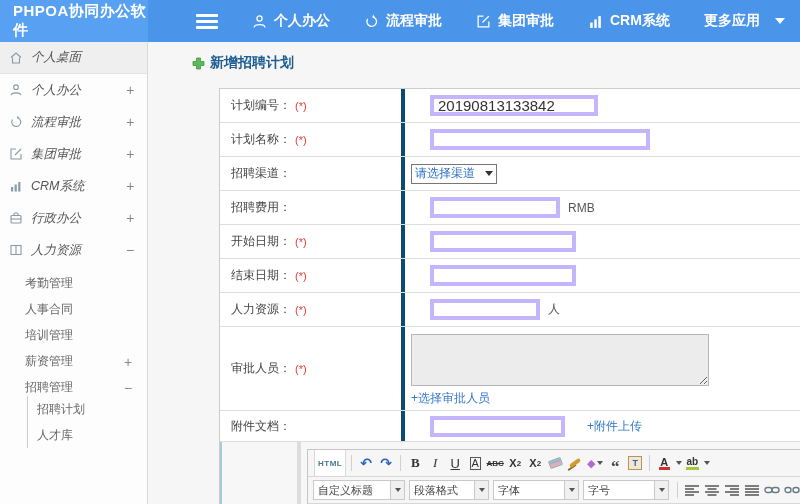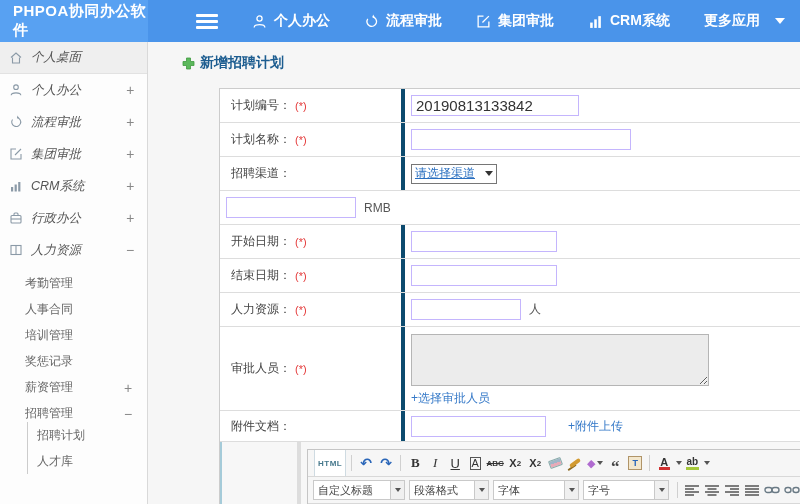--- a/index.html
+++ b/index.html
@@ -32,44 +32,44 @@
   .toggle { color:#888; font-size:14px; width:14px; text-align:center; }
   .sub-item { height:26px; display:flex; align-items:flex-end; padding-left:25px;
     padding-right:26px; color:#666; font-size:12px; cursor:pointer; }
   .sub-item .s-label { flex:1; }
   .third-wrap { margin-left:27px; border-left:1px solid #ccc; }
   .third-item { height:26px; display:flex; align-items:center; padding-left:9px;
     color:#666; font-size:12px; cursor:pointer; }
 
   
   .main { flex:1; position:relative; background:#f6f6f6; overflow:hidden; }
-  .title-row { position:absolute; left:34px; top:12px; display:flex; align-items:center; gap:5px; }
+  .title-row { position:absolute; left:44px; top:12px; display:flex; align-items:center; gap:5px; }
   .page-title { color:#1d5d90; font-size:14px; font-weight:bold; }
 
   
   .ftable { position:absolute; left:71px; top:46px; width:645px;
     border:1px solid #ccc; border-bottom:none; background:#fff; }
   .frow { display:flex; border-bottom:1px solid #ddd; min-height:34px; align-items:stretch; }
   .fl { width:185px; border-right:4px solid #0c4a6e; display:flex; align-items:center;
     padding-left:11px; font-size:12px; color:#444; }
   .req { color:#e43a3a; margin-left:4px; font-size:11px; }
   .fv { flex:1; display:flex; align-items:center; padding-left:6px; }
-  .txt-input { border:1px solid #c4b5fd; height:21px; padding:1px 4px; font-size:13px;
-    color:#333; background:#fff; font-family:"Liberation Sans","DejaVu Sans",sans-serif; }
+  .txt-input { border:4px solid #c4b5fd; height:21px; padding:1px 4px; font-size:13px;
+    color:#333; background:#fff; font-family:"Liberation Sans","DejaVu Sans",sans-serif;margin-left:19px; }
   .in-code { width:168px; font-size:15px; }
   .in-name { width:220px; }
   .in-fee { width:130px; }
   .in-date { width:146px; }
   .in-num { width:110px; }
   .in-file { width:135px; }
   .suffix { margin-left:8px; font-size:12px; color:#555; }
   .blue-link { color:#3579c8; font-size:12px; text-decoration:none; cursor:pointer; }
   .sel-box { width:86px; height:20px; border:1px solid #767676; background:#fff;
     display:flex; align-items:center; cursor:pointer; }
-  .sel-box .sel-text { flex:1; font-size:12px; color:#2a6fc0; text-decoration:underline;
+  .sel-box .sel-text { flex:1; font-size:12px; color:#2a6fc0; 
     padding-left:3px; white-space:nowrap; overflow:hidden; }
   .sel-box .sel-caret { width:0; height:0; border-left:4px solid transparent;
     border-right:4px solid transparent; border-top:5px solid #333; margin:0 3px; }
   .row-approver { height:84px; }
   .row-approver .fv { flex-direction:column; align-items:flex-start; justify-content:flex-start;
     padding-top:7px; }
   .approver-area { width:298px; height:52px; background:#ececec; border:1px solid #b5b5b5;
     resize:both; font-size:12px; }
   .row-approver .blue-link { margin-top:4px; }
   .row-attach { min-height:31px; }
@@ -262,23 +262,20 @@
 
     <div class="sub-item">
       <span class="s-label">考勤管理</span>
     </div>
     <div class="sub-item">
       <span class="s-label">人事合同</span>
     </div>
     <div class="sub-item">
       <span class="s-label">培训管理</span>
     </div>
-    <div class="sub-item">
-      <span class="s-label">奖惩记录</span>
-    </div>
     <div class="sub-item" style="padding-right:12px;">
       <span class="s-label">薪资管理</span>
       <span class="toggle">+</span>
     </div>
     <div class="sub-item" style="padding-right:12px;">
       <span class="s-label">招聘管理</span>
       <span class="toggle">−</span>
     </div>
 
     <div class="third-wrap">
@@ -329,20 +326,23 @@
           </div>
         <div class="fv">
           <div class="sel-box">
             <span class="sel-text">请选择渠道</span>
             <span class="sel-caret"></span>
           </div>
         </div>
       </div>
 
       <div class="frow">
+        <div class="fl">
+            <span>招聘费用：</span>
+          </div>
         <div class="fv">
             <input class="txt-input in-fee" type="text" style="">
             <span class="suffix">RMB</span>
           </div>
       </div>
 
       <div class="frow">
         <div class="fl">
             <span>开始日期：</span>
             <span class="req">(*)</span>

